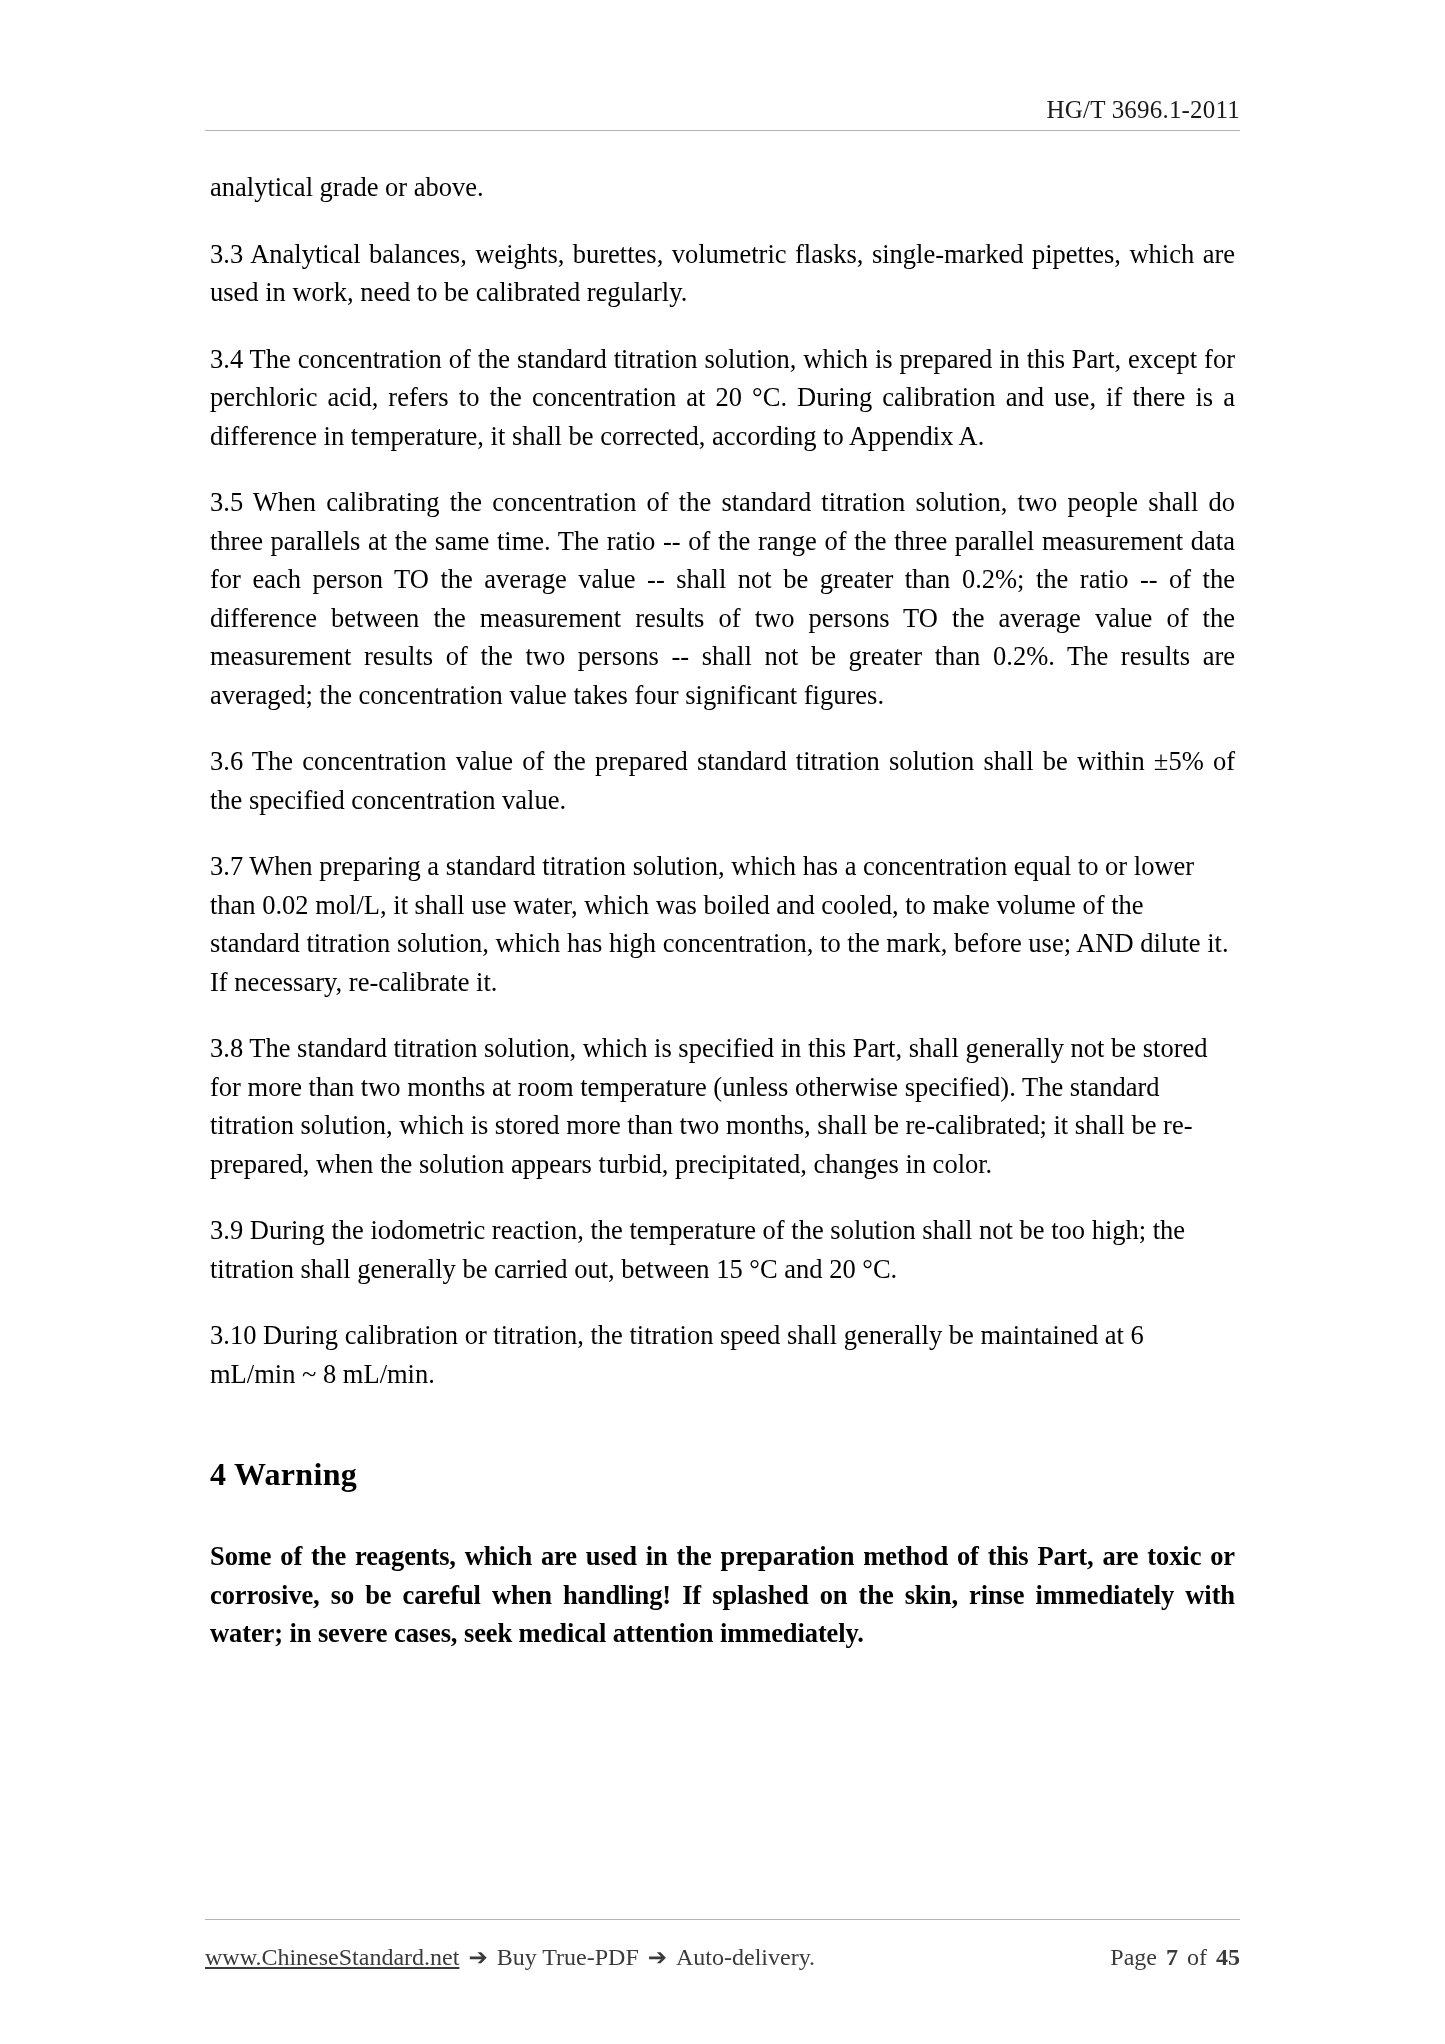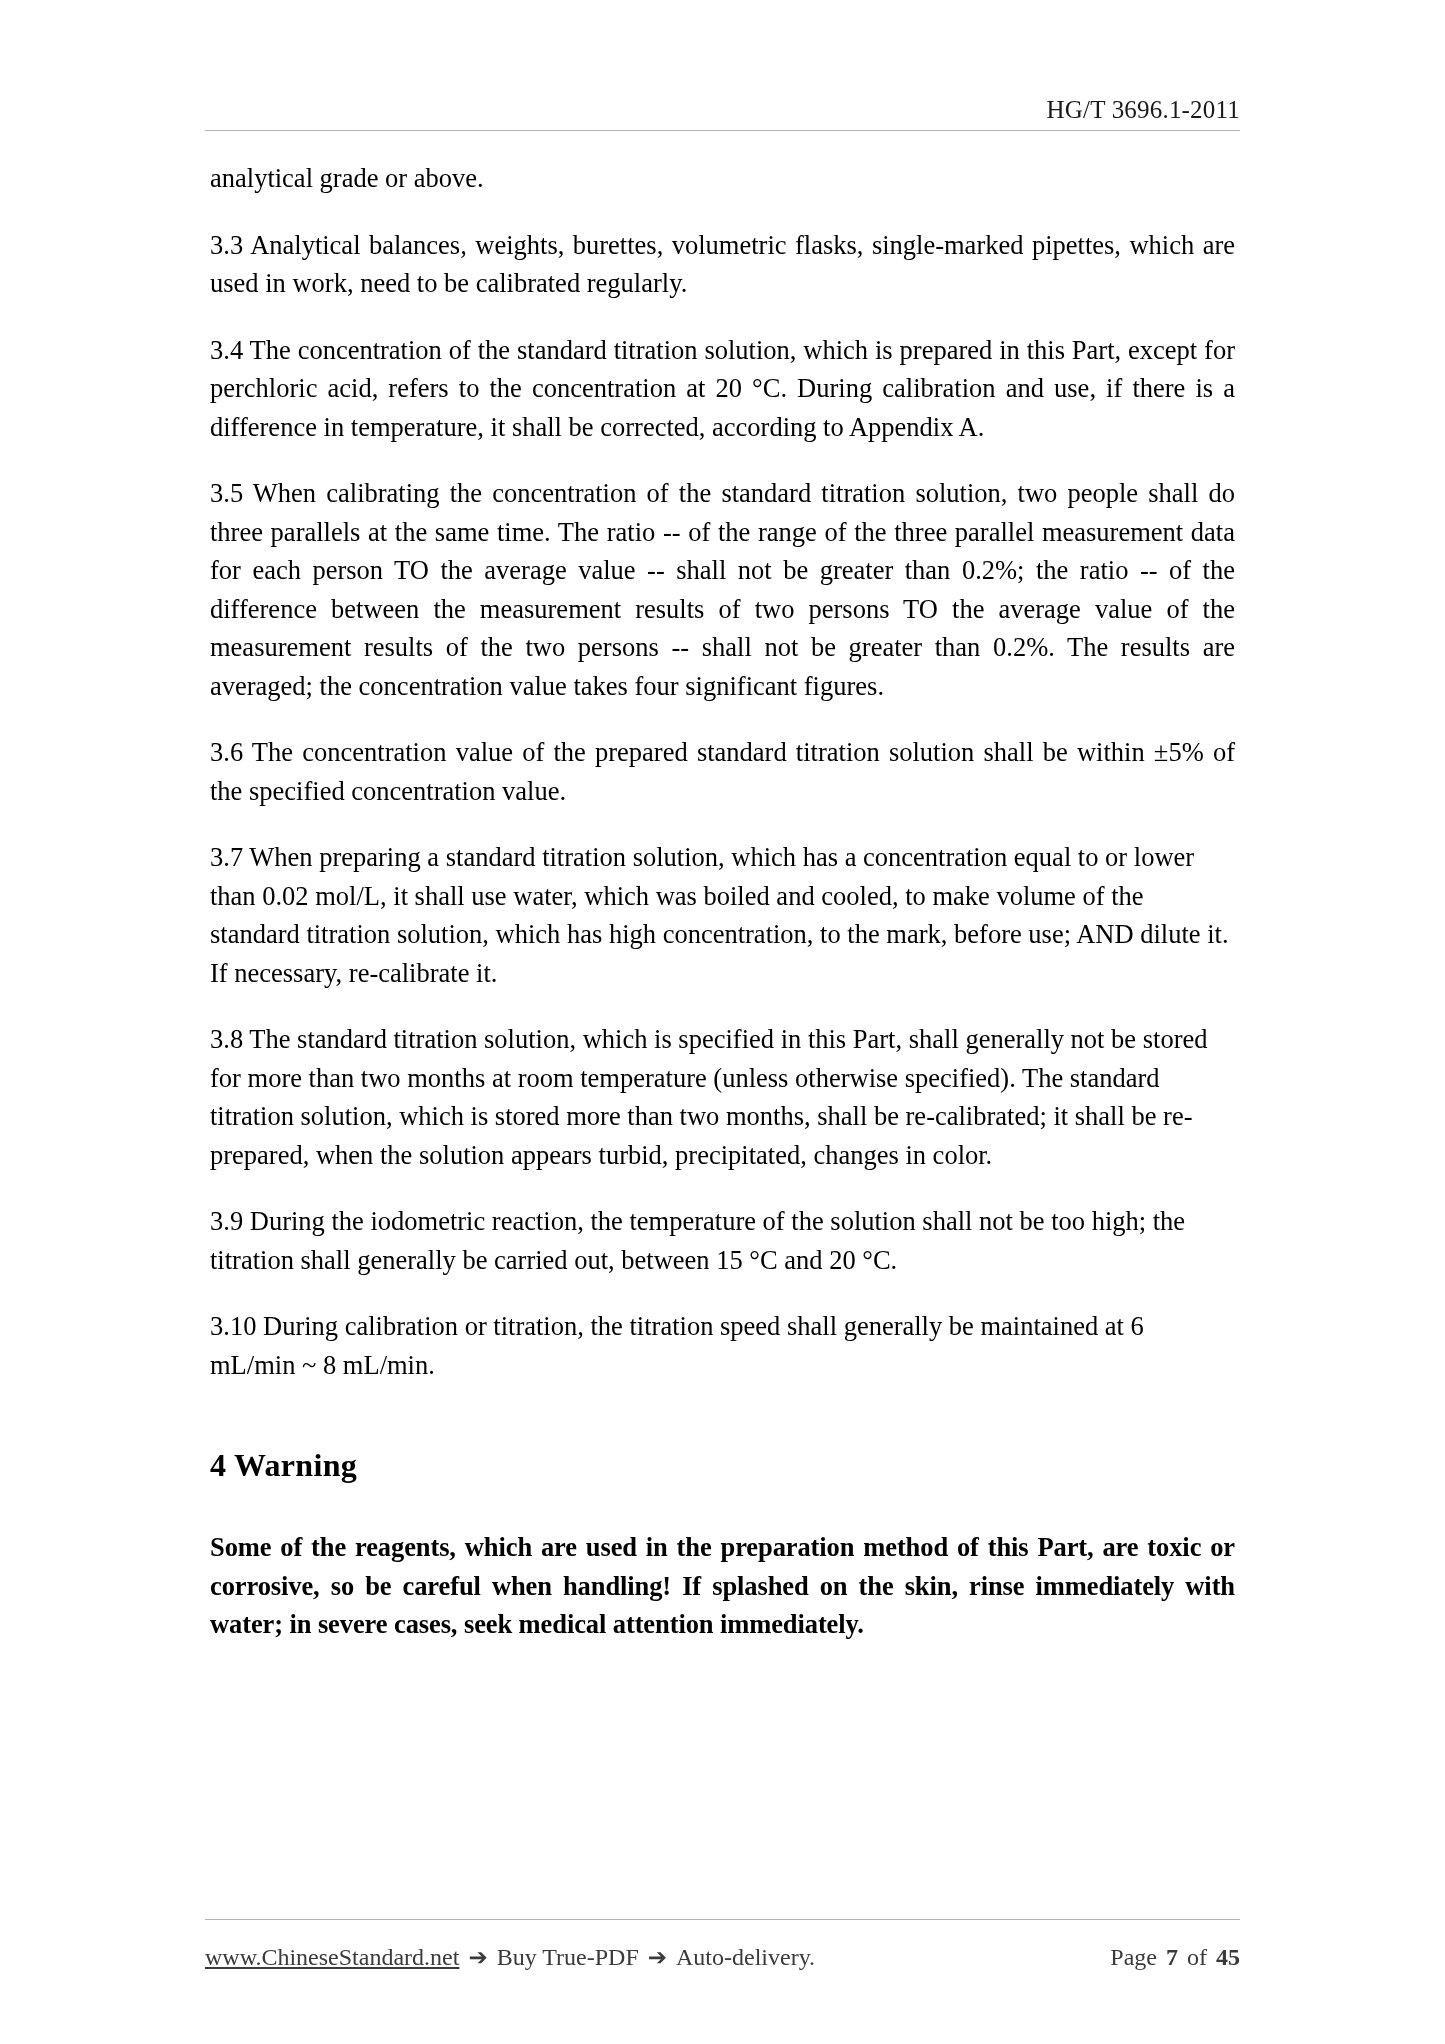--- a/index.html
+++ b/index.html
@@ -37,21 +37,21 @@
     top: 130px;
     left: 205px;
     right: 205px;
     height: 1px;
     background: #b3b3b3;
   }
 
   
   .content {
     position: absolute;
-    top: 159px;
+    top: 168px;
     left: 210px;
     width: 1025px;
   }
   .para {
     font-size: 26.5px;
     line-height: 38.5px;
     text-align: justify;
     text-justify: inter-word;
     margin: 0 0 28px 0;
     color: #000000;

